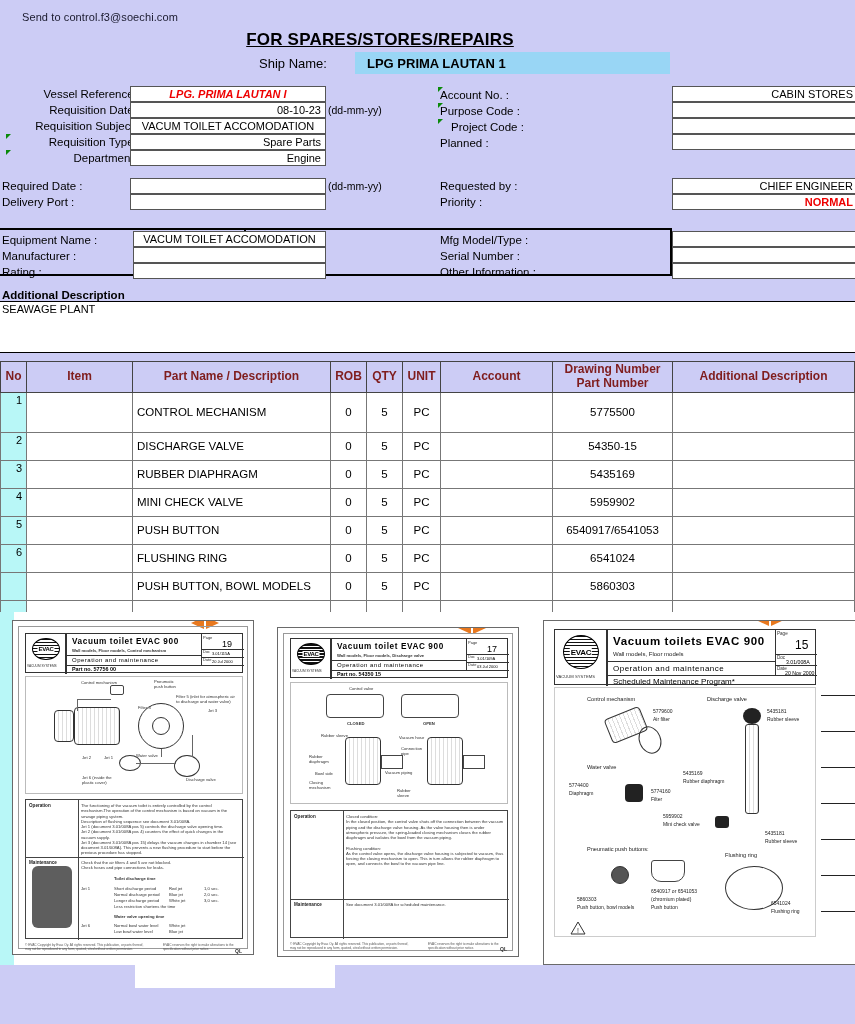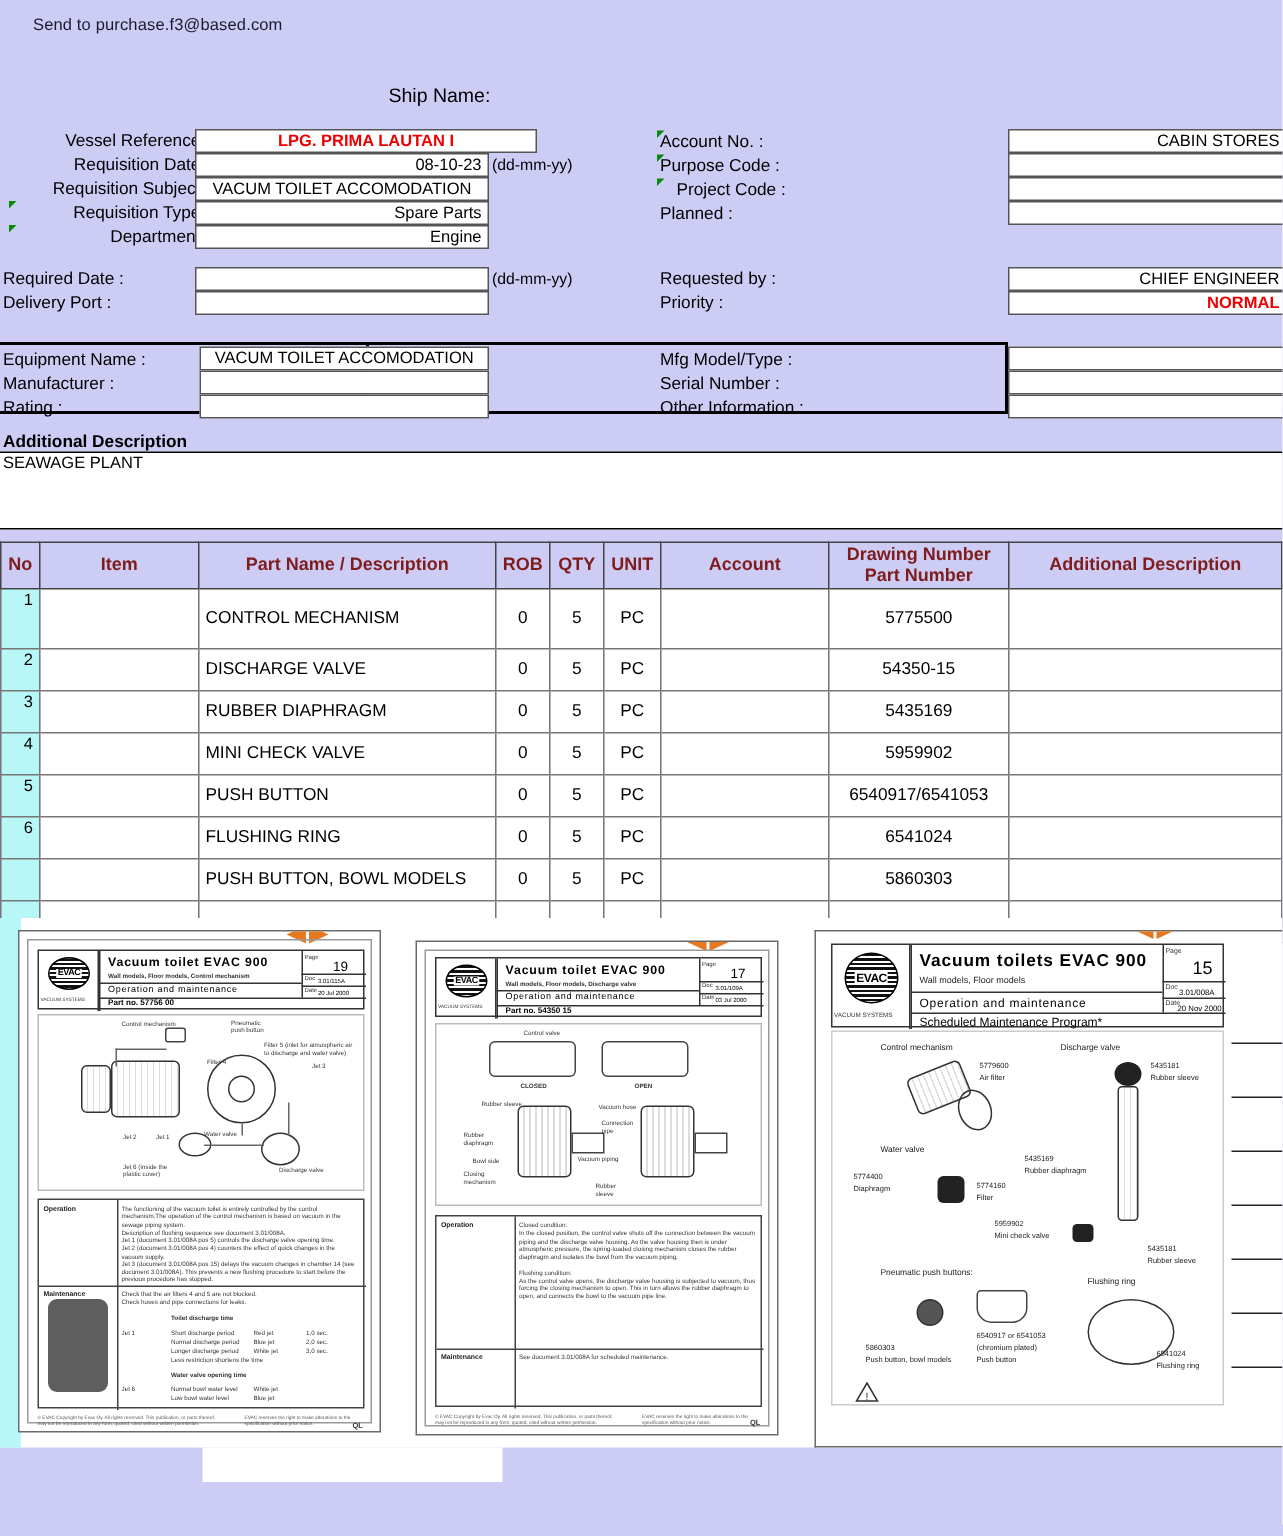--- a/index.html
+++ b/index.html
@@ -186,25 +186,27 @@
   .tvr { position: absolute; background: #444; width: 1px; }
   .foot { position: absolute; font-size: 3.2px; color: #555; line-height: 1.4; }
   .whitepatch { position: absolute; background: #fff; }
   .cyanstrip { position: absolute; background: #b8f7f7; }
 </style>
 </head>
 <body>
 
 <div id="sheet">
 
-  <div class="email">Send to purchase.f3@based.com</div>
+  <div class="email">Send to control.f3@soechi.com</div>
+  <div class="doc-title">FOR SPARES/STORES/REPAIRS</div>
   <div class="ship-label">Ship Name:</div>
+  <div class="ship-box">LPG PRIMA LAUTAN 1</div>
 
   <div class="lbl" style="left:10px;top:88px;width:130px;">Vessel Reference :</div>
-  <div class="fld center red" style="left:130px;top:86px;width:228px;">LPG. PRIMA LAUTAN I</div>
+  <div class="fld center red" style="left:130px;top:86px;width:196px;font-style:italic;">LPG. PRIMA LAUTAN I</div>
 
   <div class="lbl" style="left:10px;top:104px;width:130px;">Requisition Date :</div>
   <div class="fld" style="left:130px;top:102px;width:196px;">08-10-23</div>
   <div class="hint" style="left:328px;top:104px;">(dd-mm-yy)</div>
 
   <div class="lbl" style="left:0px;top:120px;width:140px;">Requisition Subject :</div>
   <div class="fld center" style="left:130px;top:118px;width:196px;">VACUM TOILET ACCOMODATION</div>
 
   <div class="cmark" style="left:6px;top:134px;"></div>
   <div class="lbl" style="left:6px;top:136px;width:134px;">Requisition Type  :</div>

